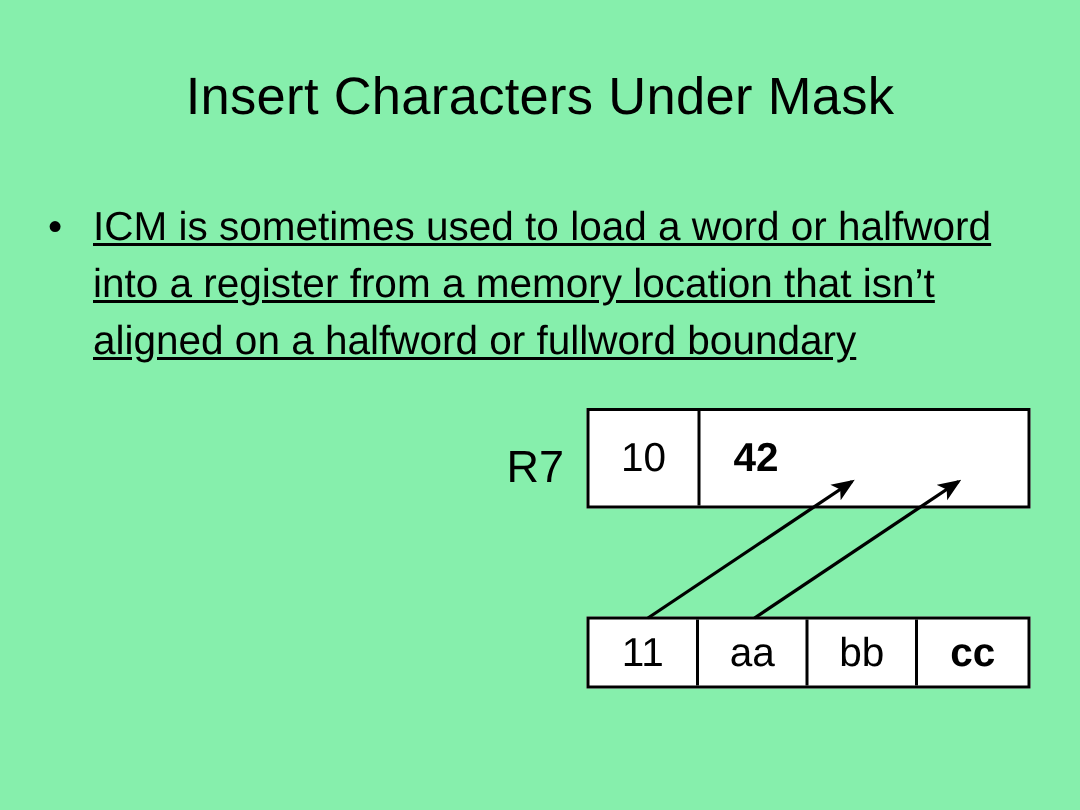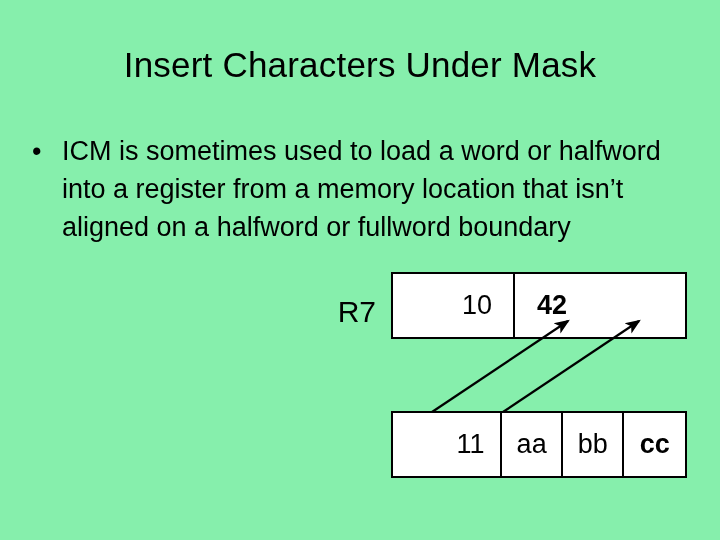--- a/index.html
+++ b/index.html
@@ -49,20 +49,21 @@
     width: 30px;
     flex: 0 0 30px;
     font-size: 27px;
     line-height: 38px;
     text-align: left;
   }
   .bullet-text {
     flex: 1 1 auto;
     font-size: 27px;
     line-height: 38px;
+    text-decoration: underline;
   }
 
   
   .float-label {
     position: absolute;
     font-size: 30px;
     line-height: 38px;
     white-space: nowrap;
   }
   #label-r7 {
@@ -82,21 +83,20 @@
     text-align: center;
   }
 
   
   .byte-table {
     position: absolute;
     display: flex;
     border: 2px solid #000000;
     box-sizing: border-box;
     background: #ffffff;
-    padding-left: 48px;
   }
   .byte-cell {
     width: 74px;
     height: 100%;
     box-sizing: border-box;
     border-right: 2px solid #000000;
     display: flex;
     align-items: center;
     justify-content: center;
     font-size: 27px;
@@ -109,21 +109,21 @@
   #table-r7 {
     left: 391px;
     top: 272px;
     width: 296px;
     height: 67px;
   }
   #table-xword {
     left: 391px;
     top: 411px;
     width: 296px;
-    height: 67px;
+    height: 48px;
   }
 
   
   #arrow-layer {
     position: absolute;
     left: 0;
     top: 0;
     width: 720px;
     height: 540px;
     pointer-events: none;

